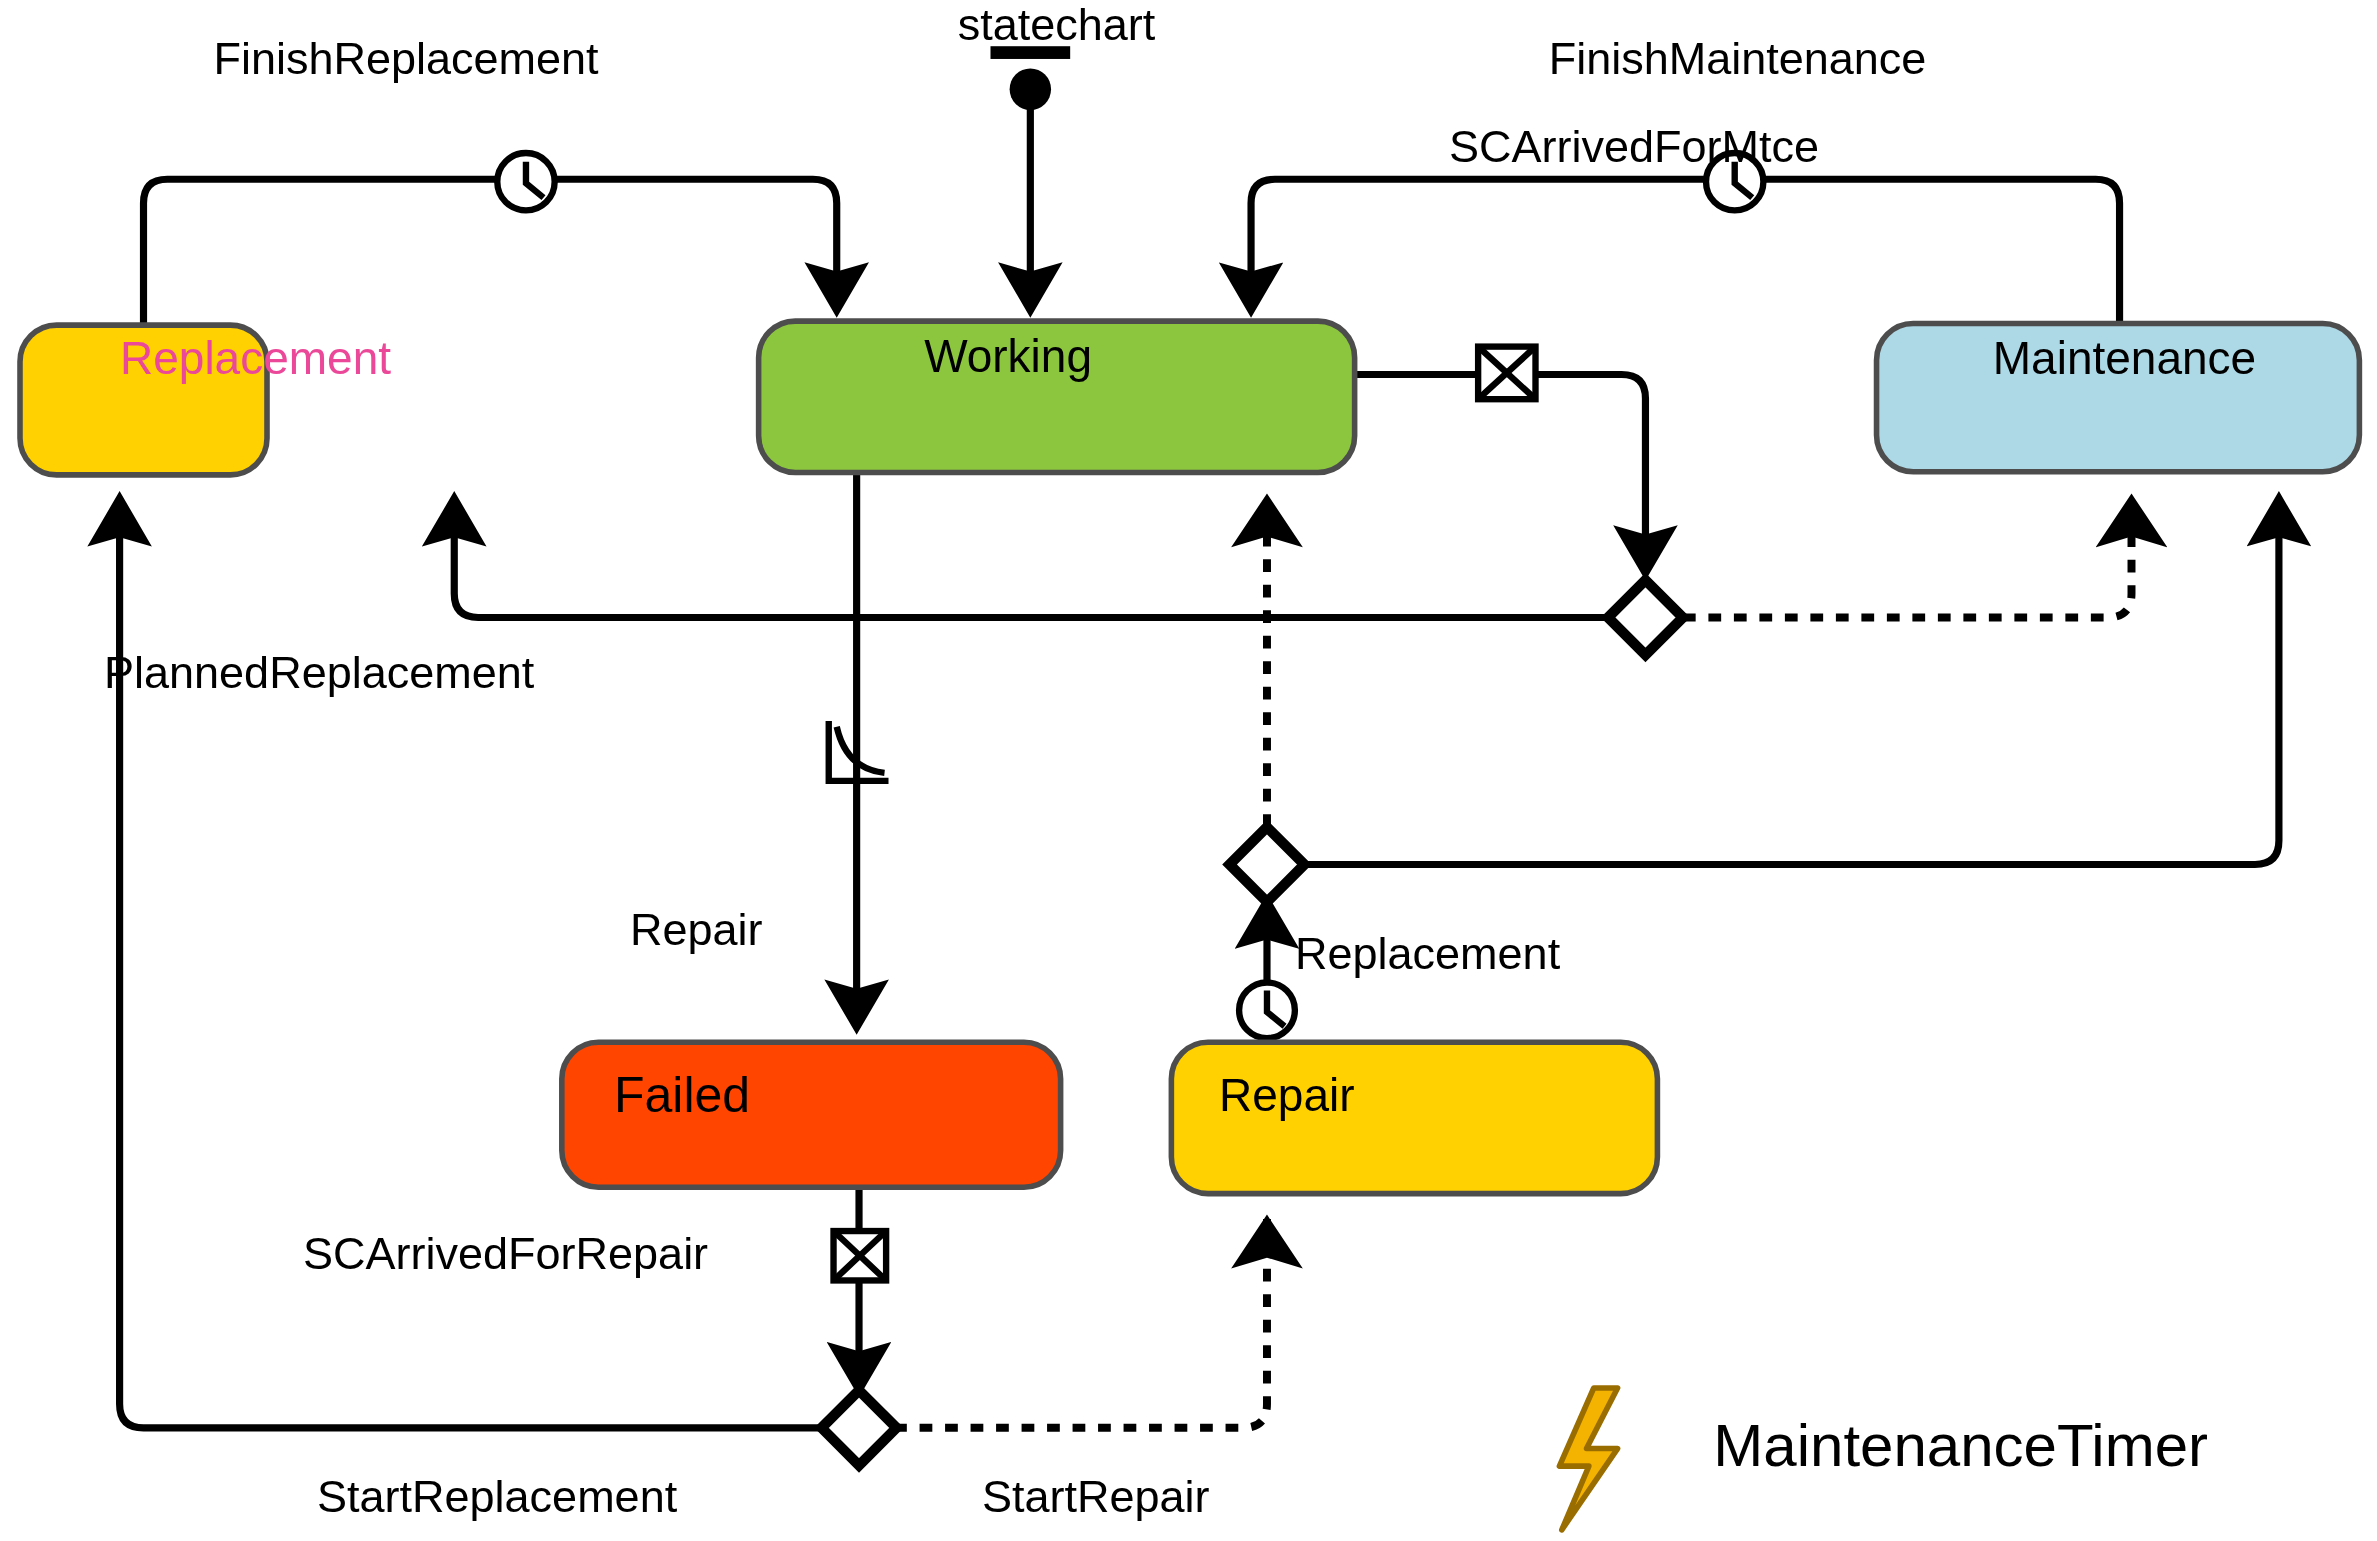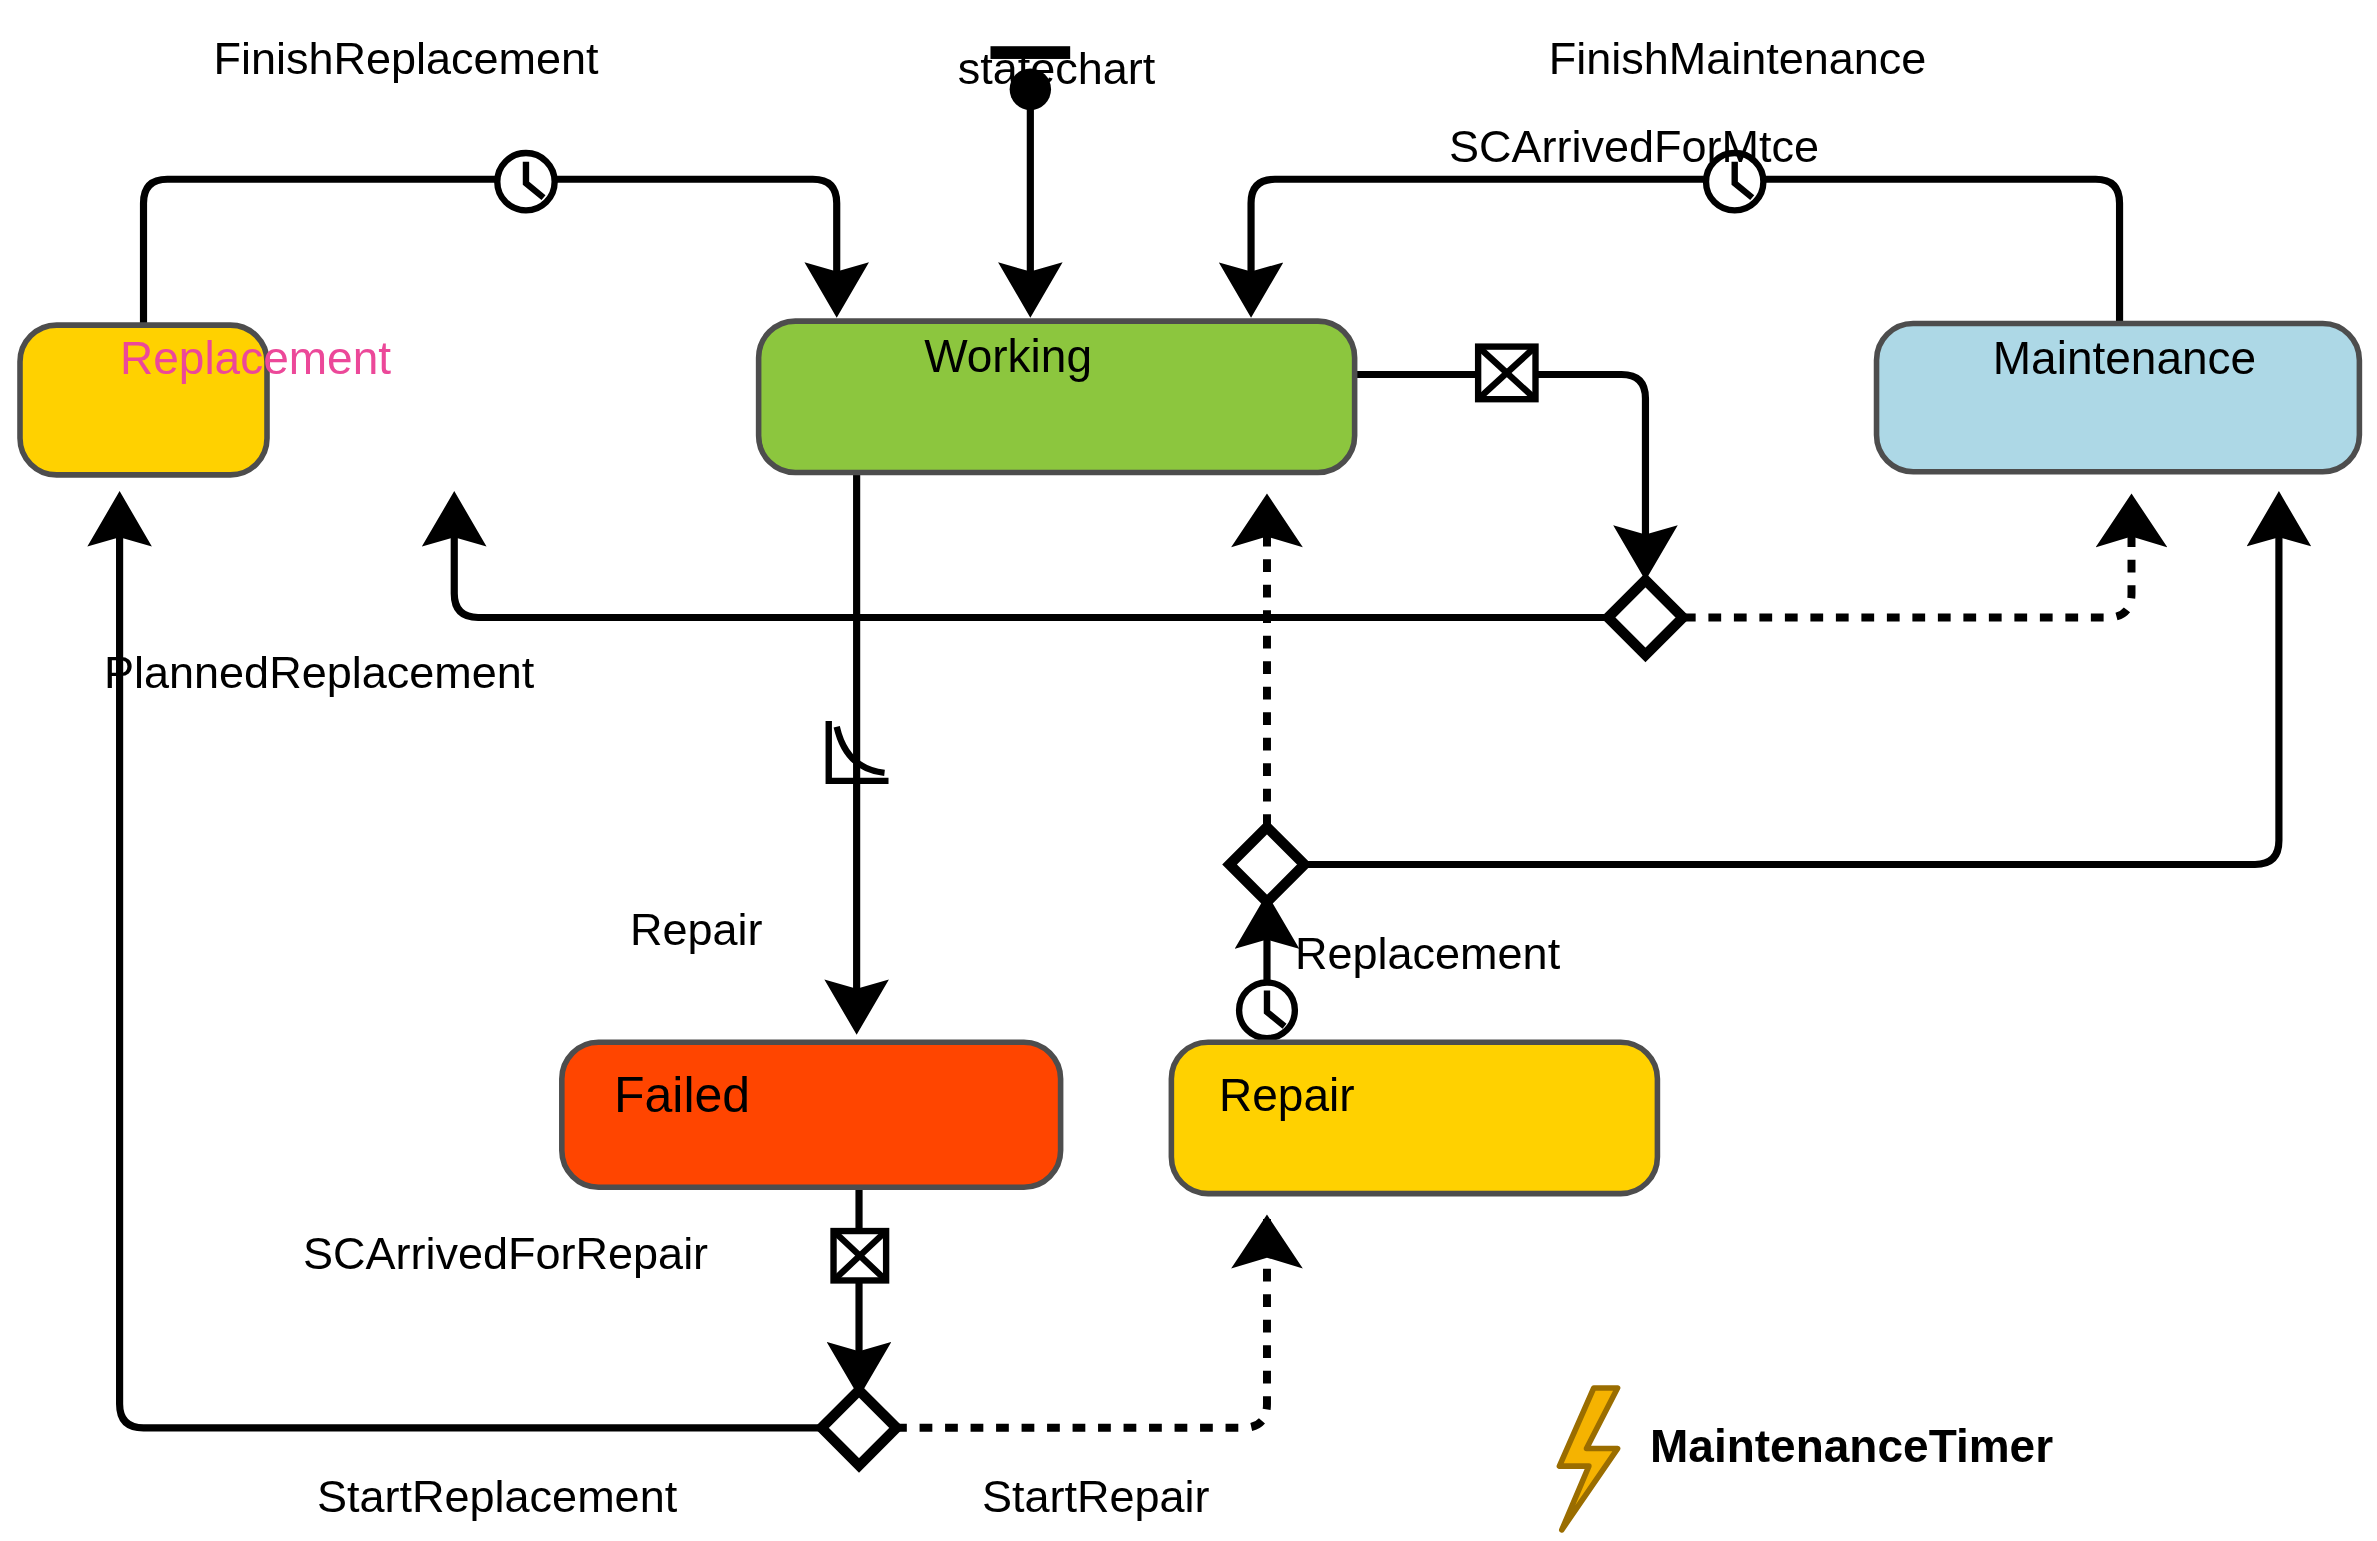--- a/index.html
+++ b/index.html
@@ -185,21 +185,21 @@
     <g>
       <rect class="state-box-rect" x="1470" y="1308" width="610" height="190" rx="46" ry="46" fill="#FFD100"></rect>
     </g>
 
     <g>
       <path d="M2000,1742 L1957,1840 L1994,1840 L1960,1920 L2030,1818 L1991,1818 L2030,1742 Z" fill="#F5B301" stroke="#9A6D00" stroke-width="7" stroke-linejoin="round"></path>
     </g>
 
   </svg>
 
-  <div class="txt" style="position:absolute;left:925px;top:1.6px;width:263px;text-align:center;font-size:45px;line-height:45px;margin-top:44px;">statechart</div>
+  <div class="txt" style="position:absolute;left:925px;top:1.6px;width:263px;text-align:center;font-size:45px;line-height:45px;">statechart</div>
 
   <div style="position:absolute;left:151px;top:36px;width:510px;text-align:center;font-size:45px;line-height:45px;">FinishReplacement</div>
 
   <div style="position:absolute;left:1363px;top:36px;width:749px;text-align:center;font-size:45px;line-height:45px;">FinishMaintenance</div>
 
   <div style="position:absolute;left:1355px;top:124px;width:558px;text-align:center;font-size:45px;line-height:45px;">SCArrivedForMtce</div>
 
   <div style="position:absolute;left:120px;top:335px;width:247px;text-align:right;font-size:46px;line-height:46px;color:#ec4899;">Replacement</div>
 
   <div style="position:absolute;left:805px;top:333px;width:287px;text-align:right;font-size:46px;line-height:46px;">Working</div>
@@ -216,16 +216,16 @@
   <div style="position:absolute;left:614px;top:1072px;width:207px;text-align:left;font-size:50px;line-height:46px;">Failed</div>
 
   <div style="position:absolute;left:1219px;top:1072px;width:239px;text-align:left;font-size:46px;line-height:46px;">Repair</div>
 
   <div style="position:absolute;left:303px;top:1231px;width:510px;text-align:left;font-size:45px;line-height:45px;">SCArrivedForRepair</div>
 
   <div style="position:absolute;left:317px;top:1474px;width:494px;text-align:left;font-size:45px;line-height:45px;">StartReplacement</div>
 
   <div style="position:absolute;left:982px;top:1474px;width:319px;text-align:left;font-size:45px;line-height:45px;">StartRepair</div>
 
-  <div style="position:absolute;left:1650px;top:1423px;width:558px;text-align:left;font-size:46px;line-height:46px;font-weight:bold;">MaintenanceTimer</div>
+  <div style="position:absolute;left:1650px;top:1423px;width:558px;text-align:right;font-size:60px;line-height:46px;">MaintenanceTimer</div>
 
 </div>
 
 
 </body></html>

